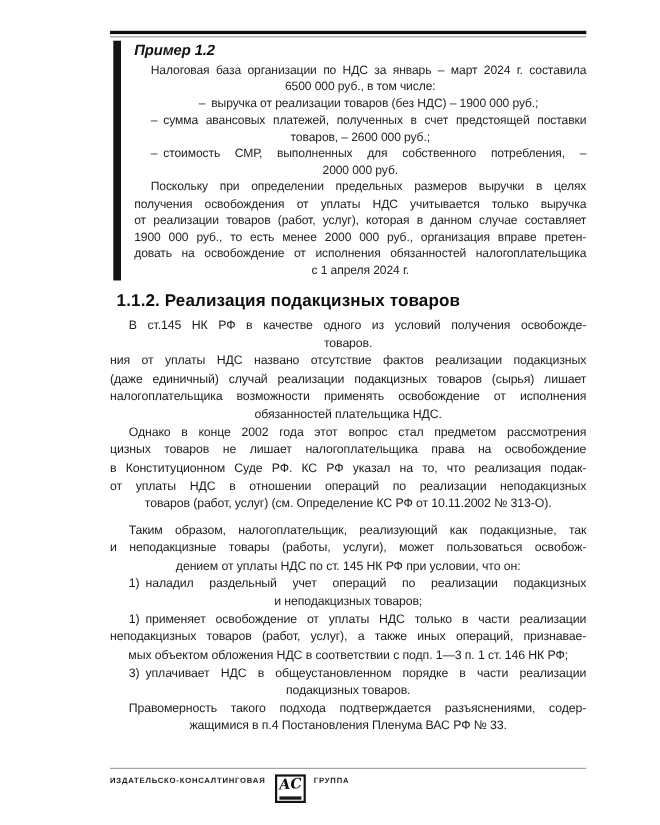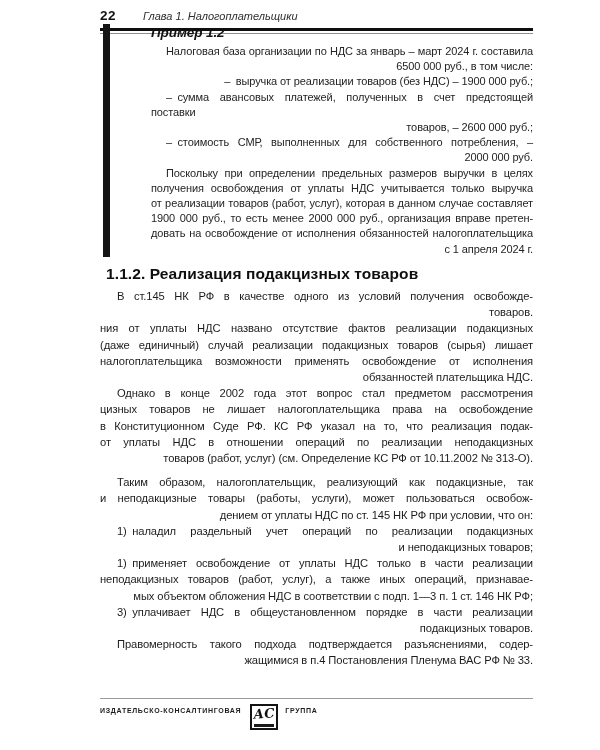--- a/index.html
+++ b/index.html
@@ -40,24 +40,23 @@
     top: 28px;
     width: 433px;
   }
   .head-rule .thick { height: 3px; background: #0e0e0e; }
   .head-rule .thin  { height: 1px; background: #8f8f8f; margin-top: 2px; }
 
   
   .example {
     position: absolute;
     left: 103px;
-    top: 24px;
+    top: 37px;
     width: 430px;
     display: flex;
-    gap: 29px;
   }
   .example-bar {
     width: 7px;
     background: #141414;
     flex: 0 0 7px;
   }
   .example-body {
     flex: 1;
     padding-left: 12px;
     font-size: 11px;
@@ -93,21 +92,21 @@
     width: 433px;
     font-size: 11.2px;
     line-height: 16.2px;
     letter-spacing: -0.1px;
     color: #1c1c1c;
   }
 
   
   .para { }
   .para.gap { margin-top: 8px; }
-  .ln { text-align: right; }
+  .ln { text-align: center; }
   .ln.j { text-align: justify; text-align-last: justify; }
   .ln.first { text-indent: 17px; }
   .example-body .ln.first { text-indent: 15px; }
 
   
   .foot-rule {
     position: absolute;
     left: 100px;
     top: 698px;
     width: 433px;
@@ -157,24 +156,20 @@
     bottom: 1px;
     height: 3px;
     background: #1a1a1a;
   }
 </style>
 </head>
 <body>
 
 <div class="page">
 
-  <div class="running-head">
-    <span class="pagenum">22</span>
-    <span class="chapter">Глава 1. Налогоплательщики</span>
-  </div>
   <div class="head-rule">
     <div class="thick"></div>
     <div class="thin"></div>
   </div>
 
   <div class="example">
     <div class="example-bar"></div>
     <div class="example-body">
       <div class="example-title">Пример 1.2</div>
       <div>

